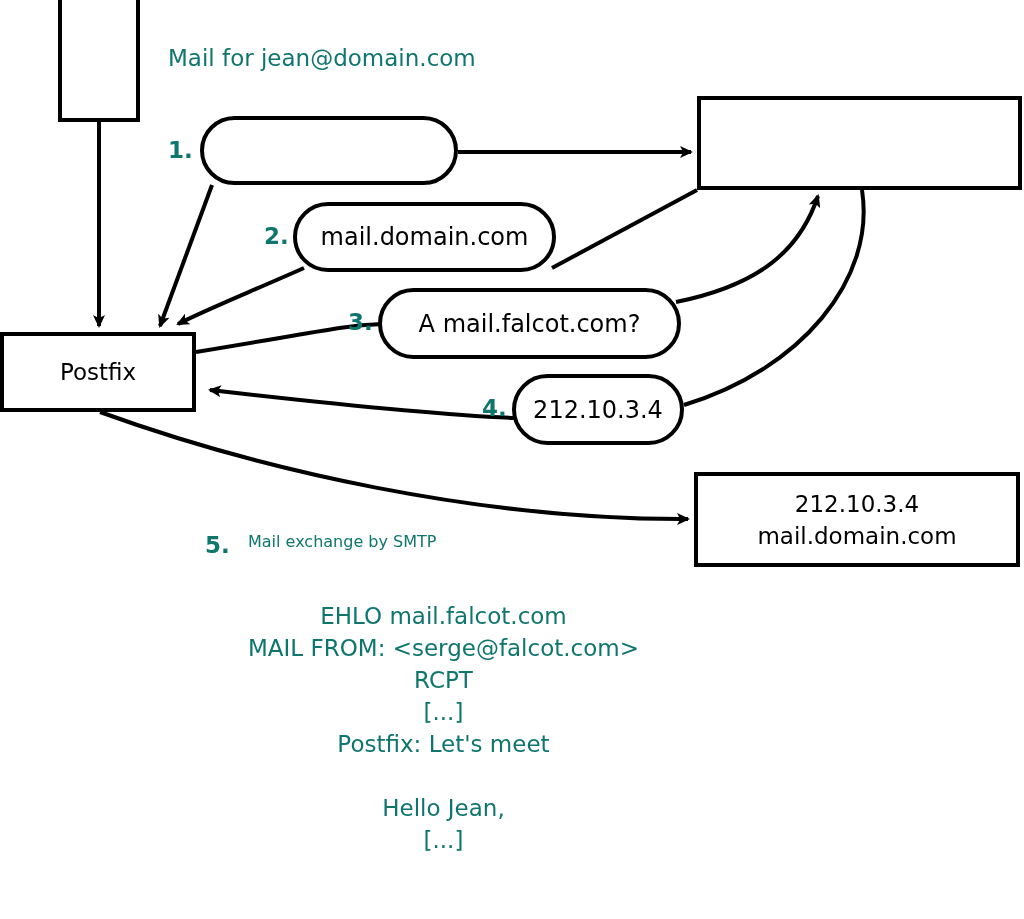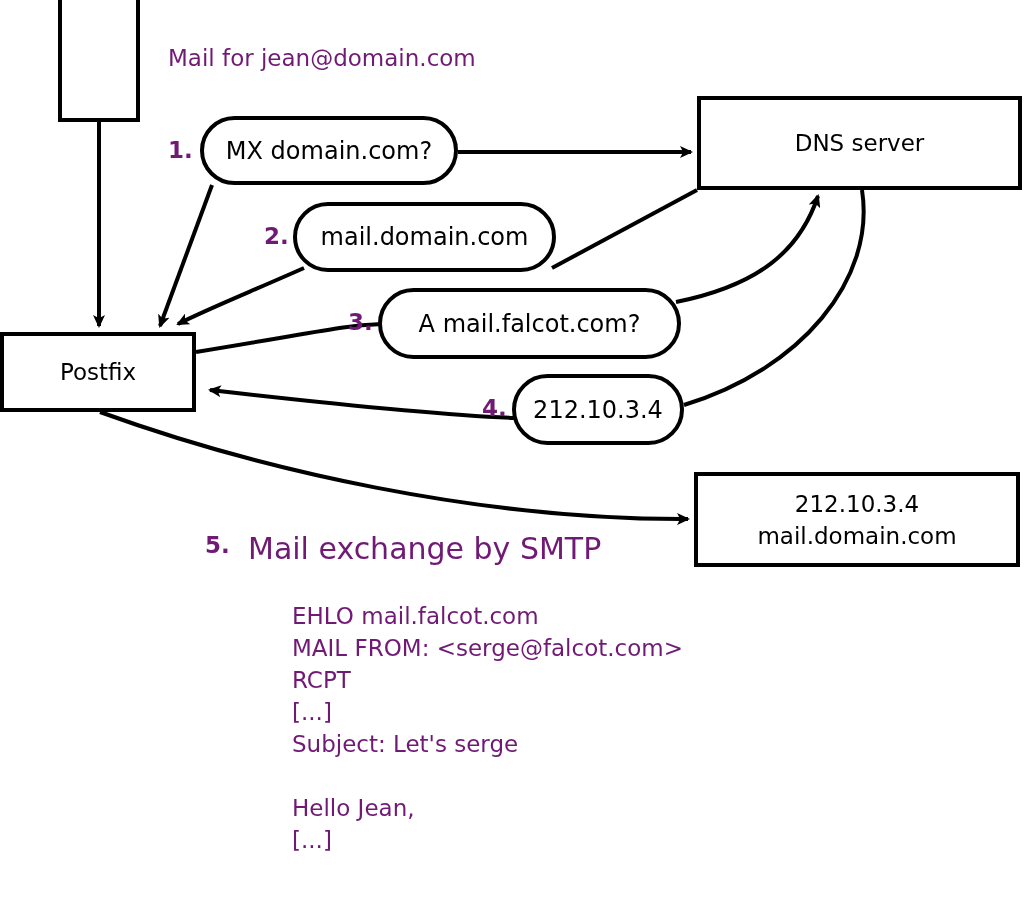--- a/index.html
+++ b/index.html
@@ -22,42 +22,42 @@
   svg.layer {
     position: absolute;
     left: 0;
     top: 0;
     width: 1024px;
     height: 919px;
   }
   .txt {
     position: absolute;
     white-space: pre;
-    color: #701a75;
+    color: #0f766e;
     line-height: 1;
+    text-align: center;
   }
   .node-label {
     font-size: 23px;
     text-align: center;
   }
   .bubble-label {
     font-size: 24px;
     text-align: center;
   }
   .step-num {
     font-size: 23px;
     font-weight: bold;
   }
   .caption {
-    font-size: 30px;
+    font-size: 16px;
   }
   .transcript {
     font-size: 23px;
     line-height: 32px;
-    margin-left: 44px;
   }
   .heading {
     font-size: 23px;
   }
   .centerbox {
     position: absolute;
     display: flex;
     align-items: center;
     justify-content: center;
     flex-direction: column;
@@ -111,45 +111,39 @@
     <rect x="380" y="290" width="299" height="67" rx="33.5" ry="33.5" fill="#ffffff" stroke="#000000" stroke-width="4"></rect>
     <rect x="514" y="376" width="168" height="67" rx="33.5" ry="33.5" fill="#ffffff" stroke="#000000" stroke-width="4"></rect>
   </svg>
 
   <div class="txt heading" style="left:168px; top:47px;">Mail for jean@domain.com</div>
 
   <div class="centerbox node-label" style="left:2px; top:334px; width:192px; height:76px;text-align:center;">
     <span>Postfix</span>
   </div>
 
-  <div class="centerbox node-label" style="left:699px; top:98px; width:321px; height:90px;">
-    <span>DNS server</span>
-  </div>
 
   <div class="centerbox node-label" style="left:696px; top:474px; width:322px; height:91px; line-height:32px;">
     <span>212.10.3.4</span>
     <span>mail.domain.com</span>
   </div>
 
   <div class="txt step-num" style="left:168px; top:139px;">1.</div>
   <div class="txt step-num" style="left:264px; top:225px;">2.</div>
   <div class="txt step-num" style="left:348px; top:311px;">3.</div>
   <div class="txt step-num" style="left:482px; top:397px;">4.</div>
 
-  <div class="centerbox bubble-label" style="left:202px; top:118px; width:254px; height:65px;">
-    <span>MX domain.com?</span>
-  </div>
   <div class="centerbox bubble-label" style="left:295px; top:204px; width:259px; height:66px;">
     <span>mail.domain.com</span>
   </div>
   <div class="centerbox bubble-label" style="left:380px; top:290px; width:299px; height:67px;">
     <span>A mail.falcot.com?</span>
   </div>
   <div class="centerbox bubble-label" style="left:514px; top:376px; width:168px; height:67px;">
     <span>212.10.3.4</span>
   </div>
 
   <div class="txt step-num" style="left:205px; top:534px;">5.</div>
   <div class="txt caption" style="left:248px; top:534px;">Mail exchange by SMTP</div>
 
-  <div class="txt transcript" id="transcript" style="left:248px; top:600px;"><div>EHLO mail.falcot.com</div><div>MAIL FROM: &lt;serge@falcot.com&gt;</div><div>RCPT</div><div>[...]</div><div>Subject: Let's serge</div><div>&nbsp;</div><div>Hello Jean,</div><div>[...]</div><div>&nbsp;</div></div>
+  <div class="txt transcript" id="transcript" style="left:248px; top:600px;"><div>EHLO mail.falcot.com</div><div>MAIL FROM: &lt;serge@falcot.com&gt;</div><div>RCPT</div><div>[...]</div><div>Postfix: Let's meet</div><div>&nbsp;</div><div>Hello Jean,</div><div>[...]</div><div>&nbsp;</div></div>
 
 </div>
 
 </body></html>

